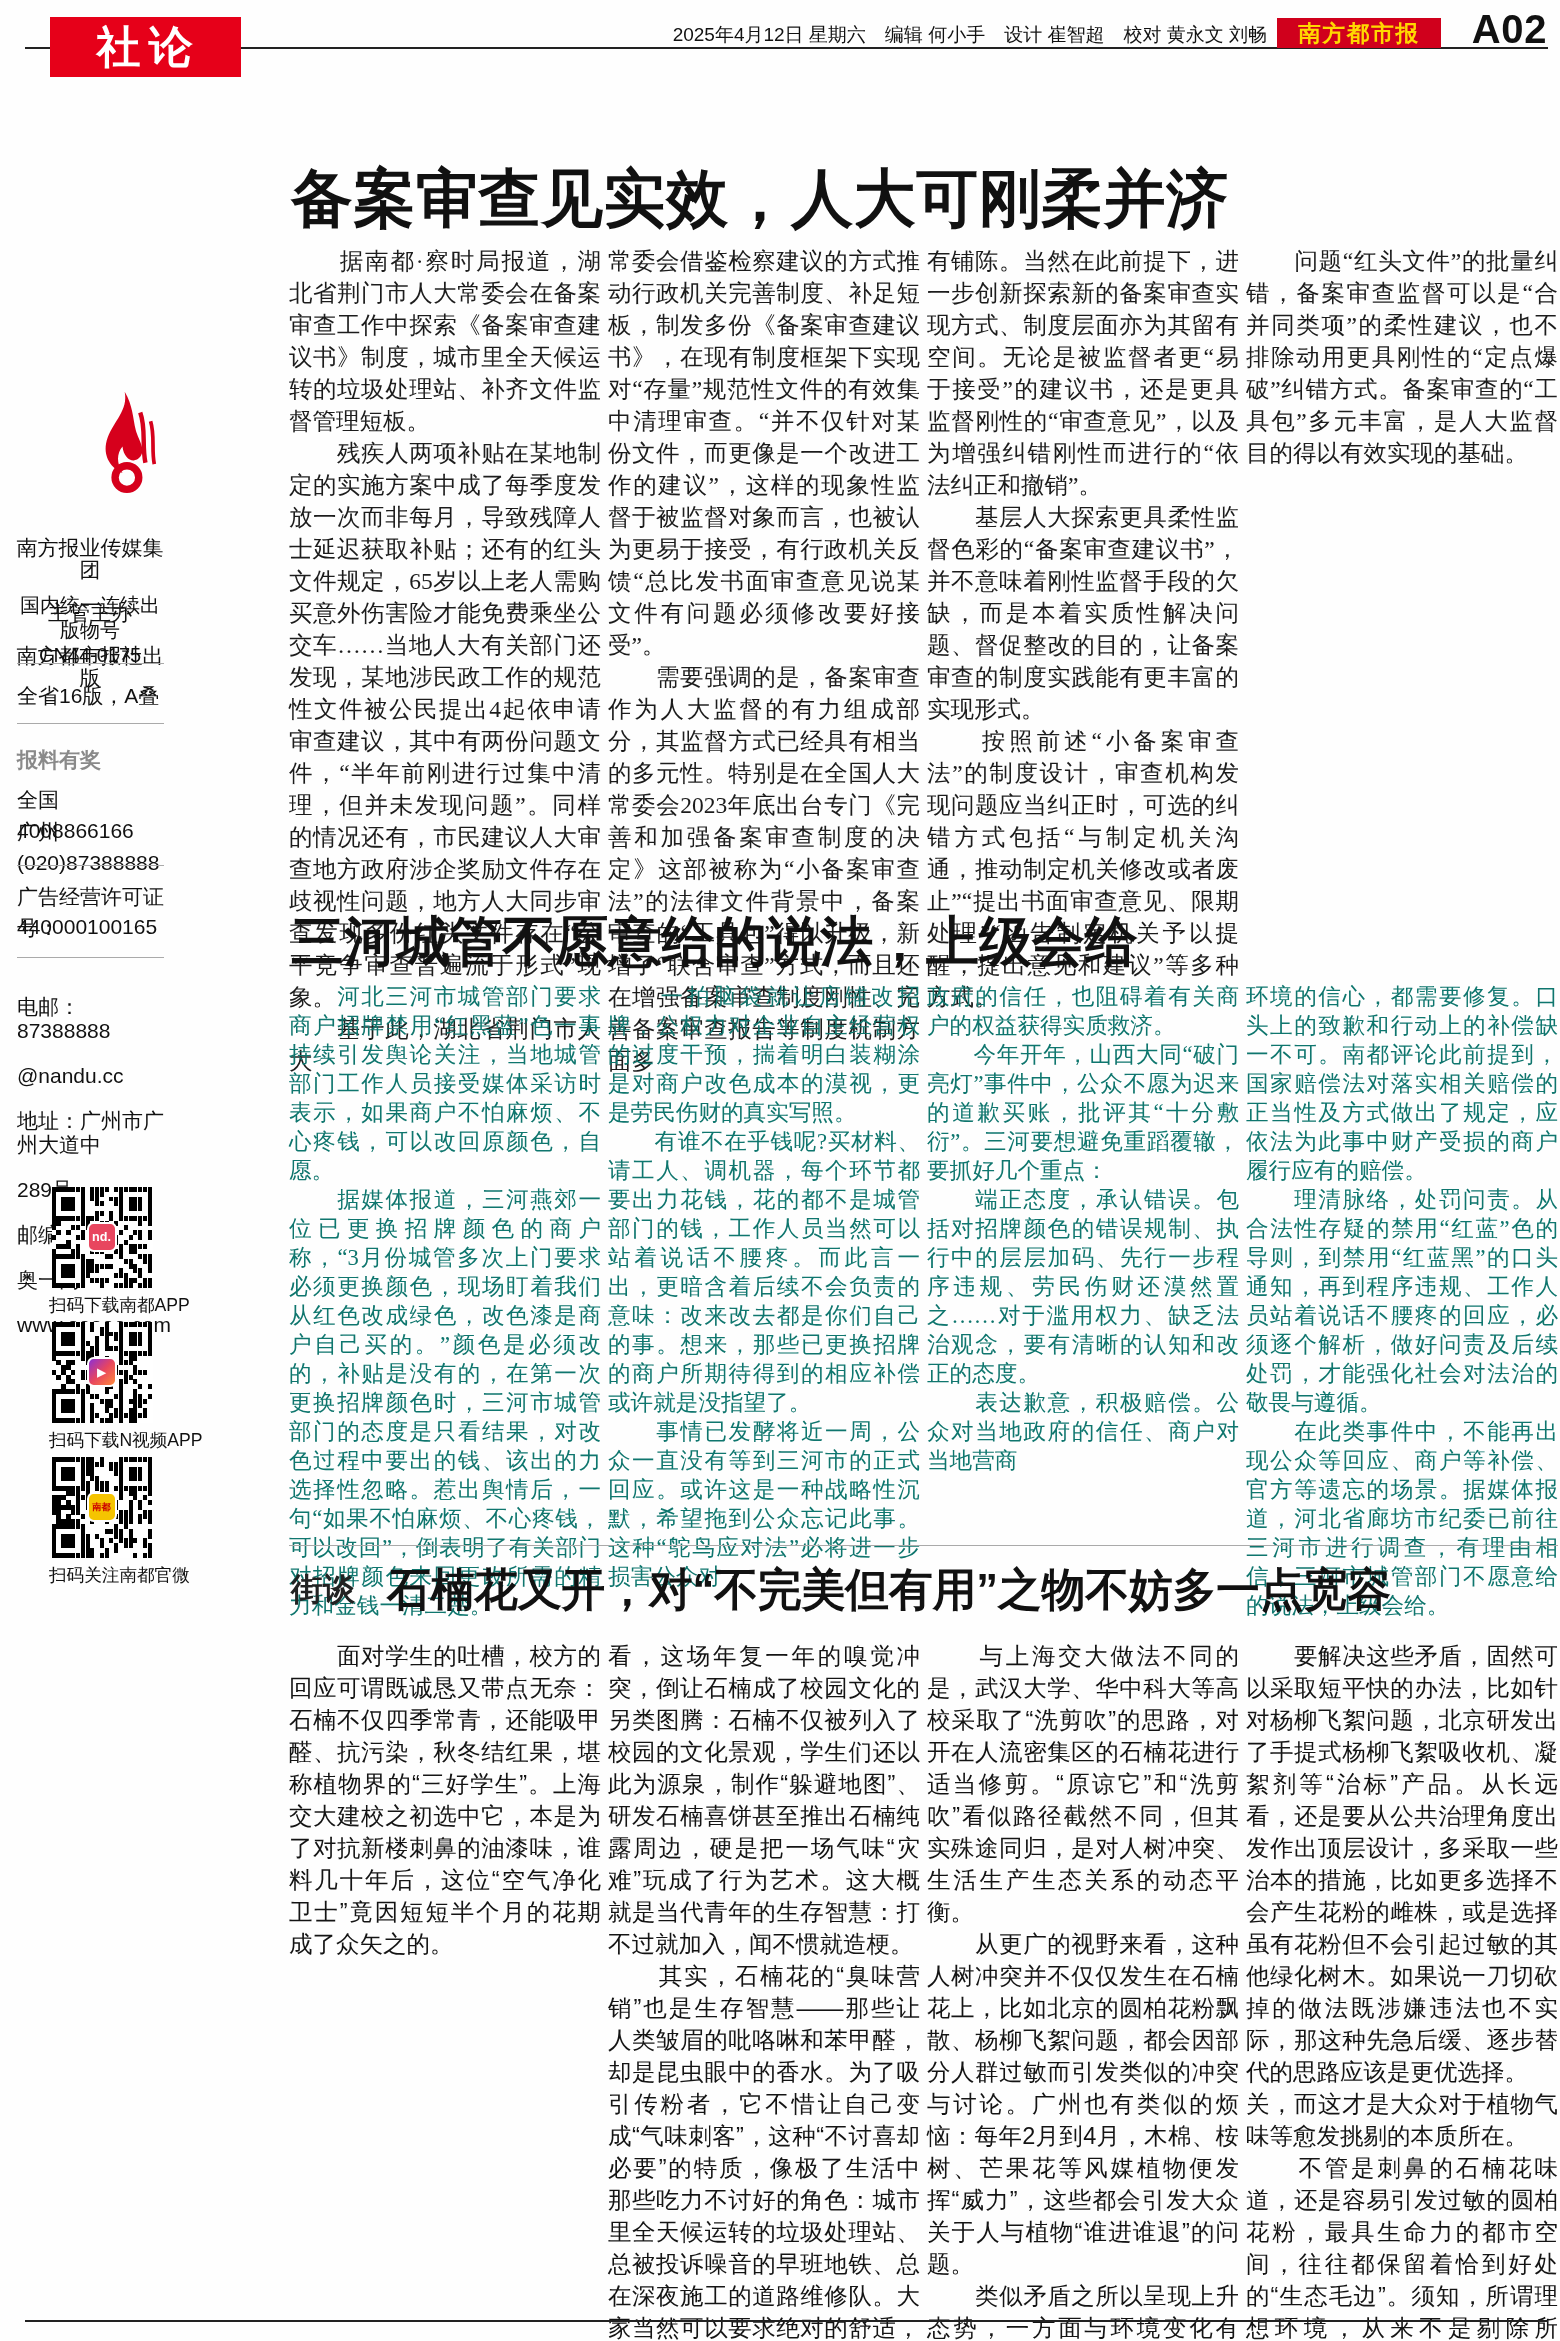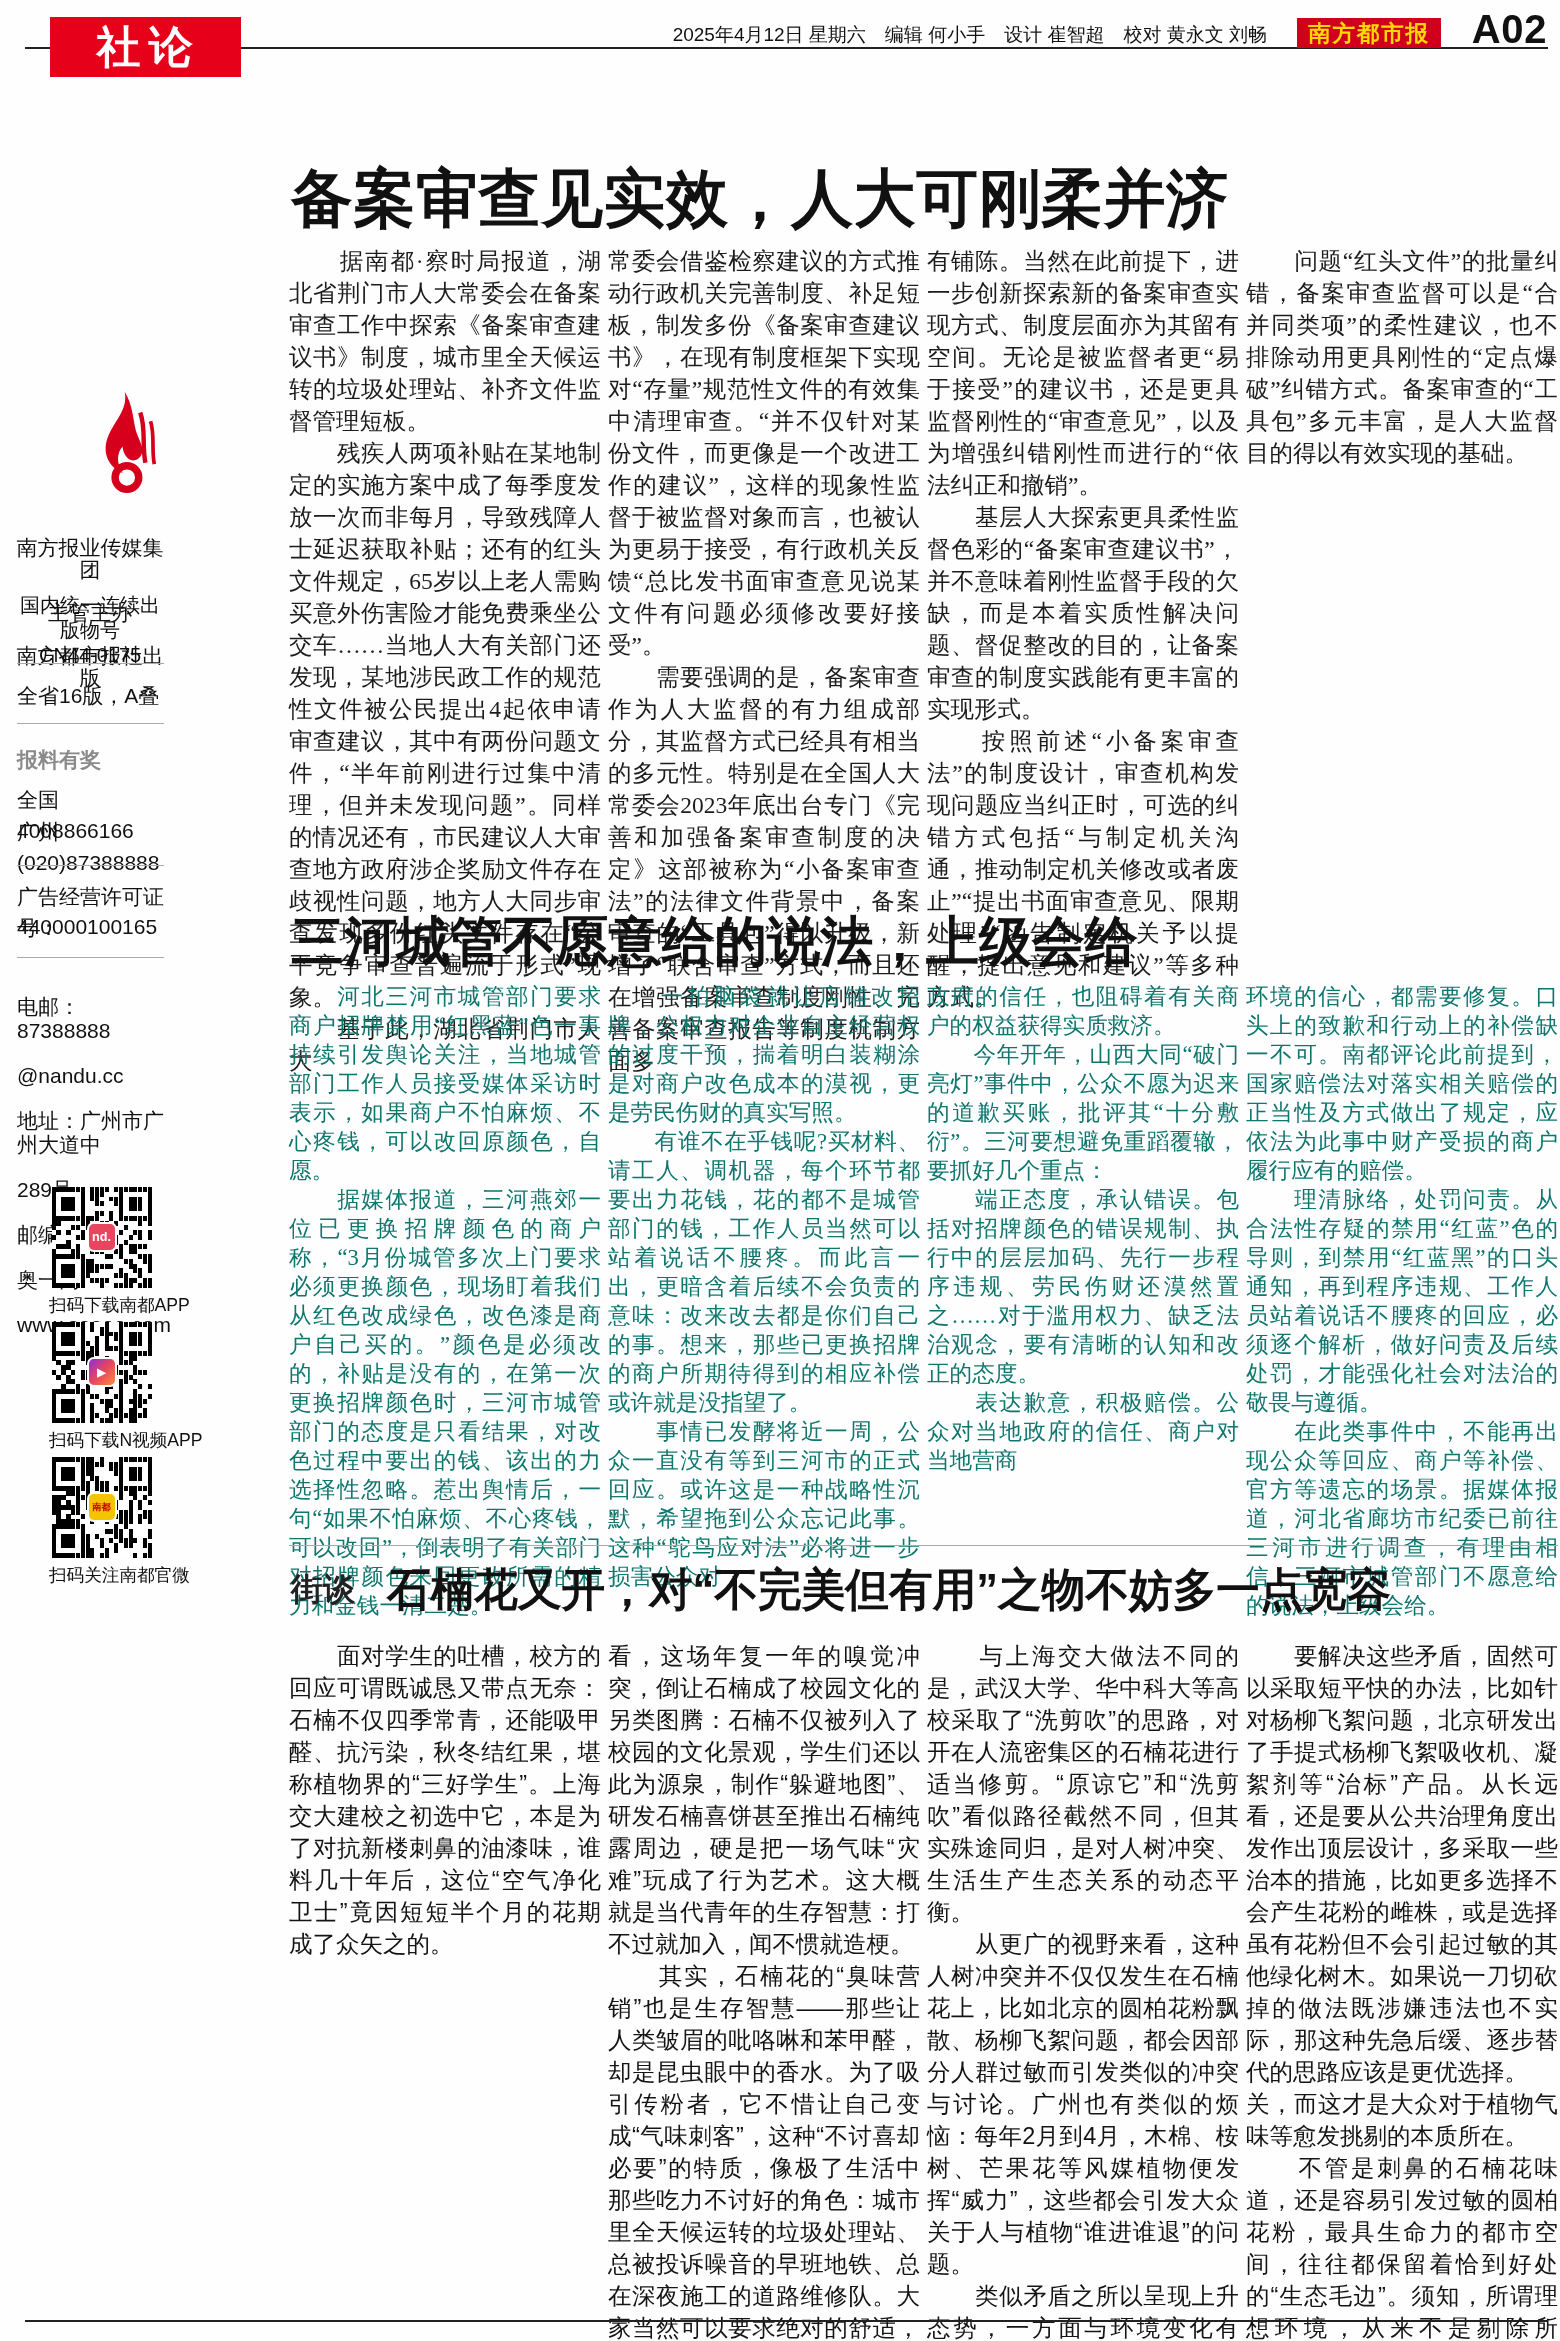--- a/index.html
+++ b/index.html
@@ -6,21 +6,21 @@
   .page{position:relative;width:1560px;height:2342px;background:#fefefe;margin:0 auto;
         font-family:"Liberation Sans",sans-serif;color:#111;overflow:hidden;}
   .rule{position:absolute;background:#222;height:1.7px;}
   .rule.light{background:#aaa;height:0.8px;}
 
   
   .section-box{position:absolute;left:50px;top:17px;width:191px;height:60px;background:#e60019;
                color:#fff;display:flex;align-items:center;justify-content:center;
                font-size:44px;font-weight:900;letter-spacing:8.4px;padding-left:6.7px;box-sizing:border-box;}
   .dateline{position:absolute;top:22px;right:293px;font-size:19px;color:#111;white-space:nowrap;}
-  .masthead{position:absolute;top:18.4px;right:119px;width:144px;height:30px;background:#d0001c;
+  .masthead{position:absolute;top:18.4px;right:119px;width:164px;height:30px;background:#d0001c;
             color:#ffd800;font-weight:900;font-size:22.6px;display:flex;align-items:center;
             justify-content:center;letter-spacing:1.7px;font-family:"Liberation Serif",serif;}
   .pageno{position:absolute;top:6.7px;right:12.6px;font-size:40px;font-weight:900;letter-spacing:0.8px;}
 
   
   .sidebar{position:absolute;left:12.6px;top:369px;width:155px;font-size:21px;line-height:29px;}
   .flame{position:absolute;left:71px;top:21px;width:74px;height:107px;}
   .pub{position:absolute;top:147px;left:0;width:155px;text-align:center;font-size:21px;line-height:22px;}
   .issn{position:absolute;top:224px;left:0;width:155px;text-align:center;font-size:20px;line-height:25px;}
   .side-block{position:absolute;left:4.2px;width:151px;font-size:21px;line-height:31px;}

